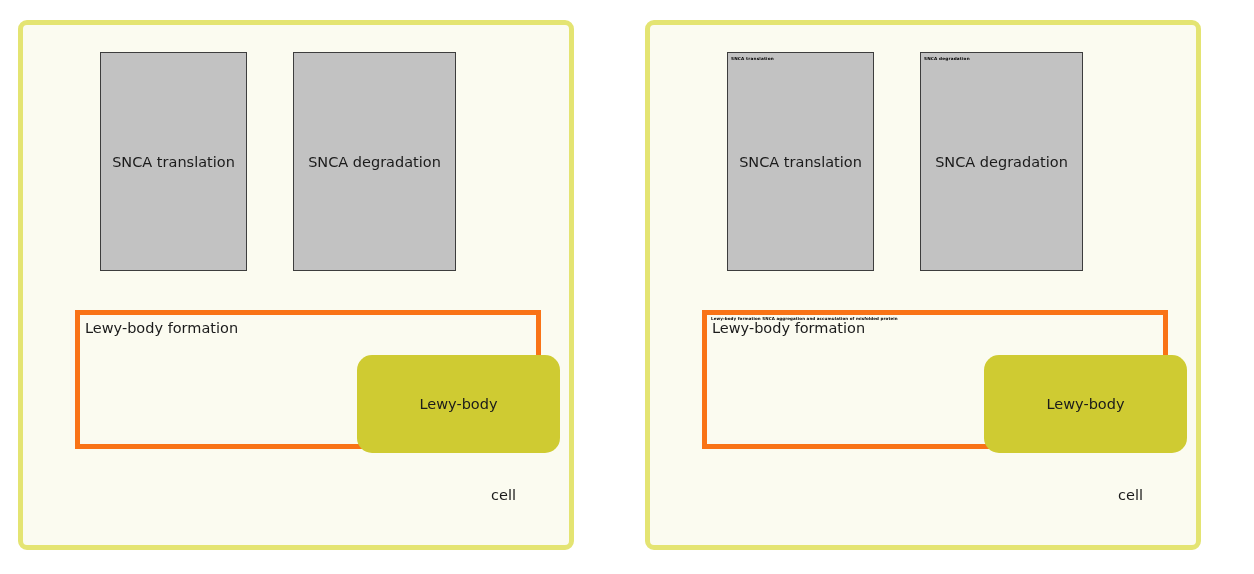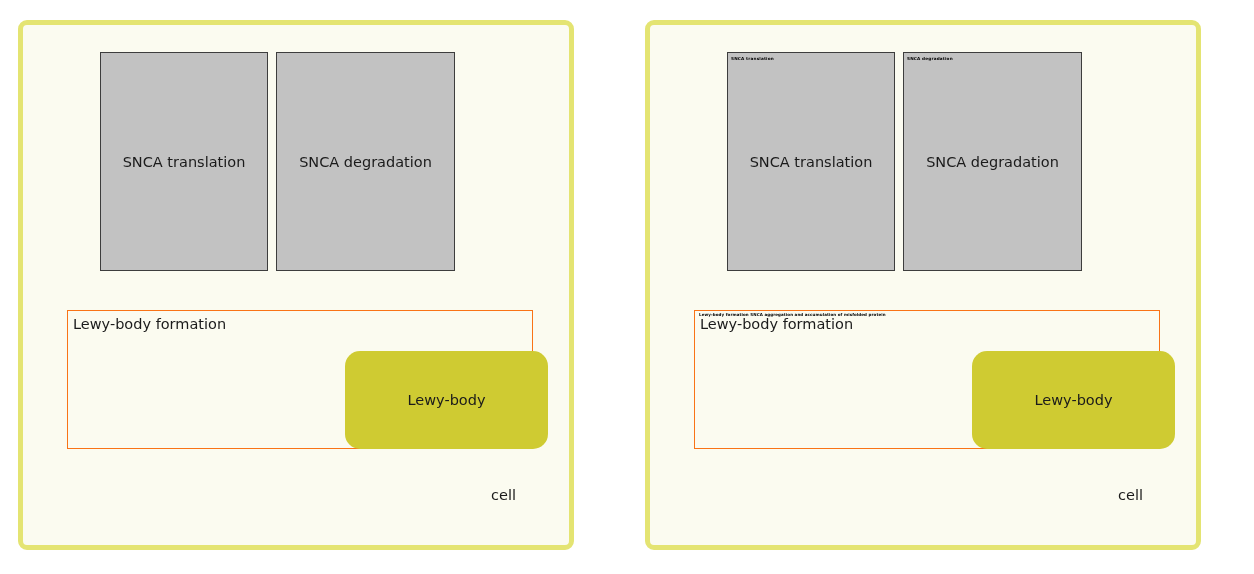--- a/index.html
+++ b/index.html
@@ -30,22 +30,22 @@
 
   .inner { position: absolute; inset: 0; }
 
   
   .process-box {
     position: absolute;
     box-sizing: border-box;
     background: #c2c2c2;
     border: 1px solid #3d3d3d;
   }
-  .pb-1 { left: 77px;  top: 27px; width: 168px; height: 219px; }
-  .pb-2 { left: 253px; top: 27px; width: 179px; height: 219px; }
+  .pb-1 { left: 77px;  top: 27px; width: 147px; height: 219px; }
+  .pb-2 { left: 270px; top: 27px; width: 163px; height: 219px; }
 
   .process-label {
     position: absolute;
     left: 0;
     right: 0;
     top: 50%;
     transform: translateY(-50%);
     text-align: center;
     font-size: 14.5px;
     color: #1b1b1b;
@@ -64,26 +64,26 @@
     transform: scaleX(1.05);
     transform-origin: left top;
   }
   .ml-1 { left: 3px;  top: 3px; }
   .ml-2 { left: 3px;  top: 3px; }
 
   
   .formation-box {
     position: absolute;
     box-sizing: border-box;
-    left: 44px;
+    left: 52px;
     top: 285px;
     width: 466px;
     height: 139px;
     background: transparent;
-    border: 1px solid #f97316;
+    border: 5px solid #f97316;
   }
   .formation-label {
     position: absolute;
     left: 5px;
     top: 5px;
     font-size: 14.5px;
     color: #1b1b1b;
     white-space: nowrap;
   }
   .formation-micro {

